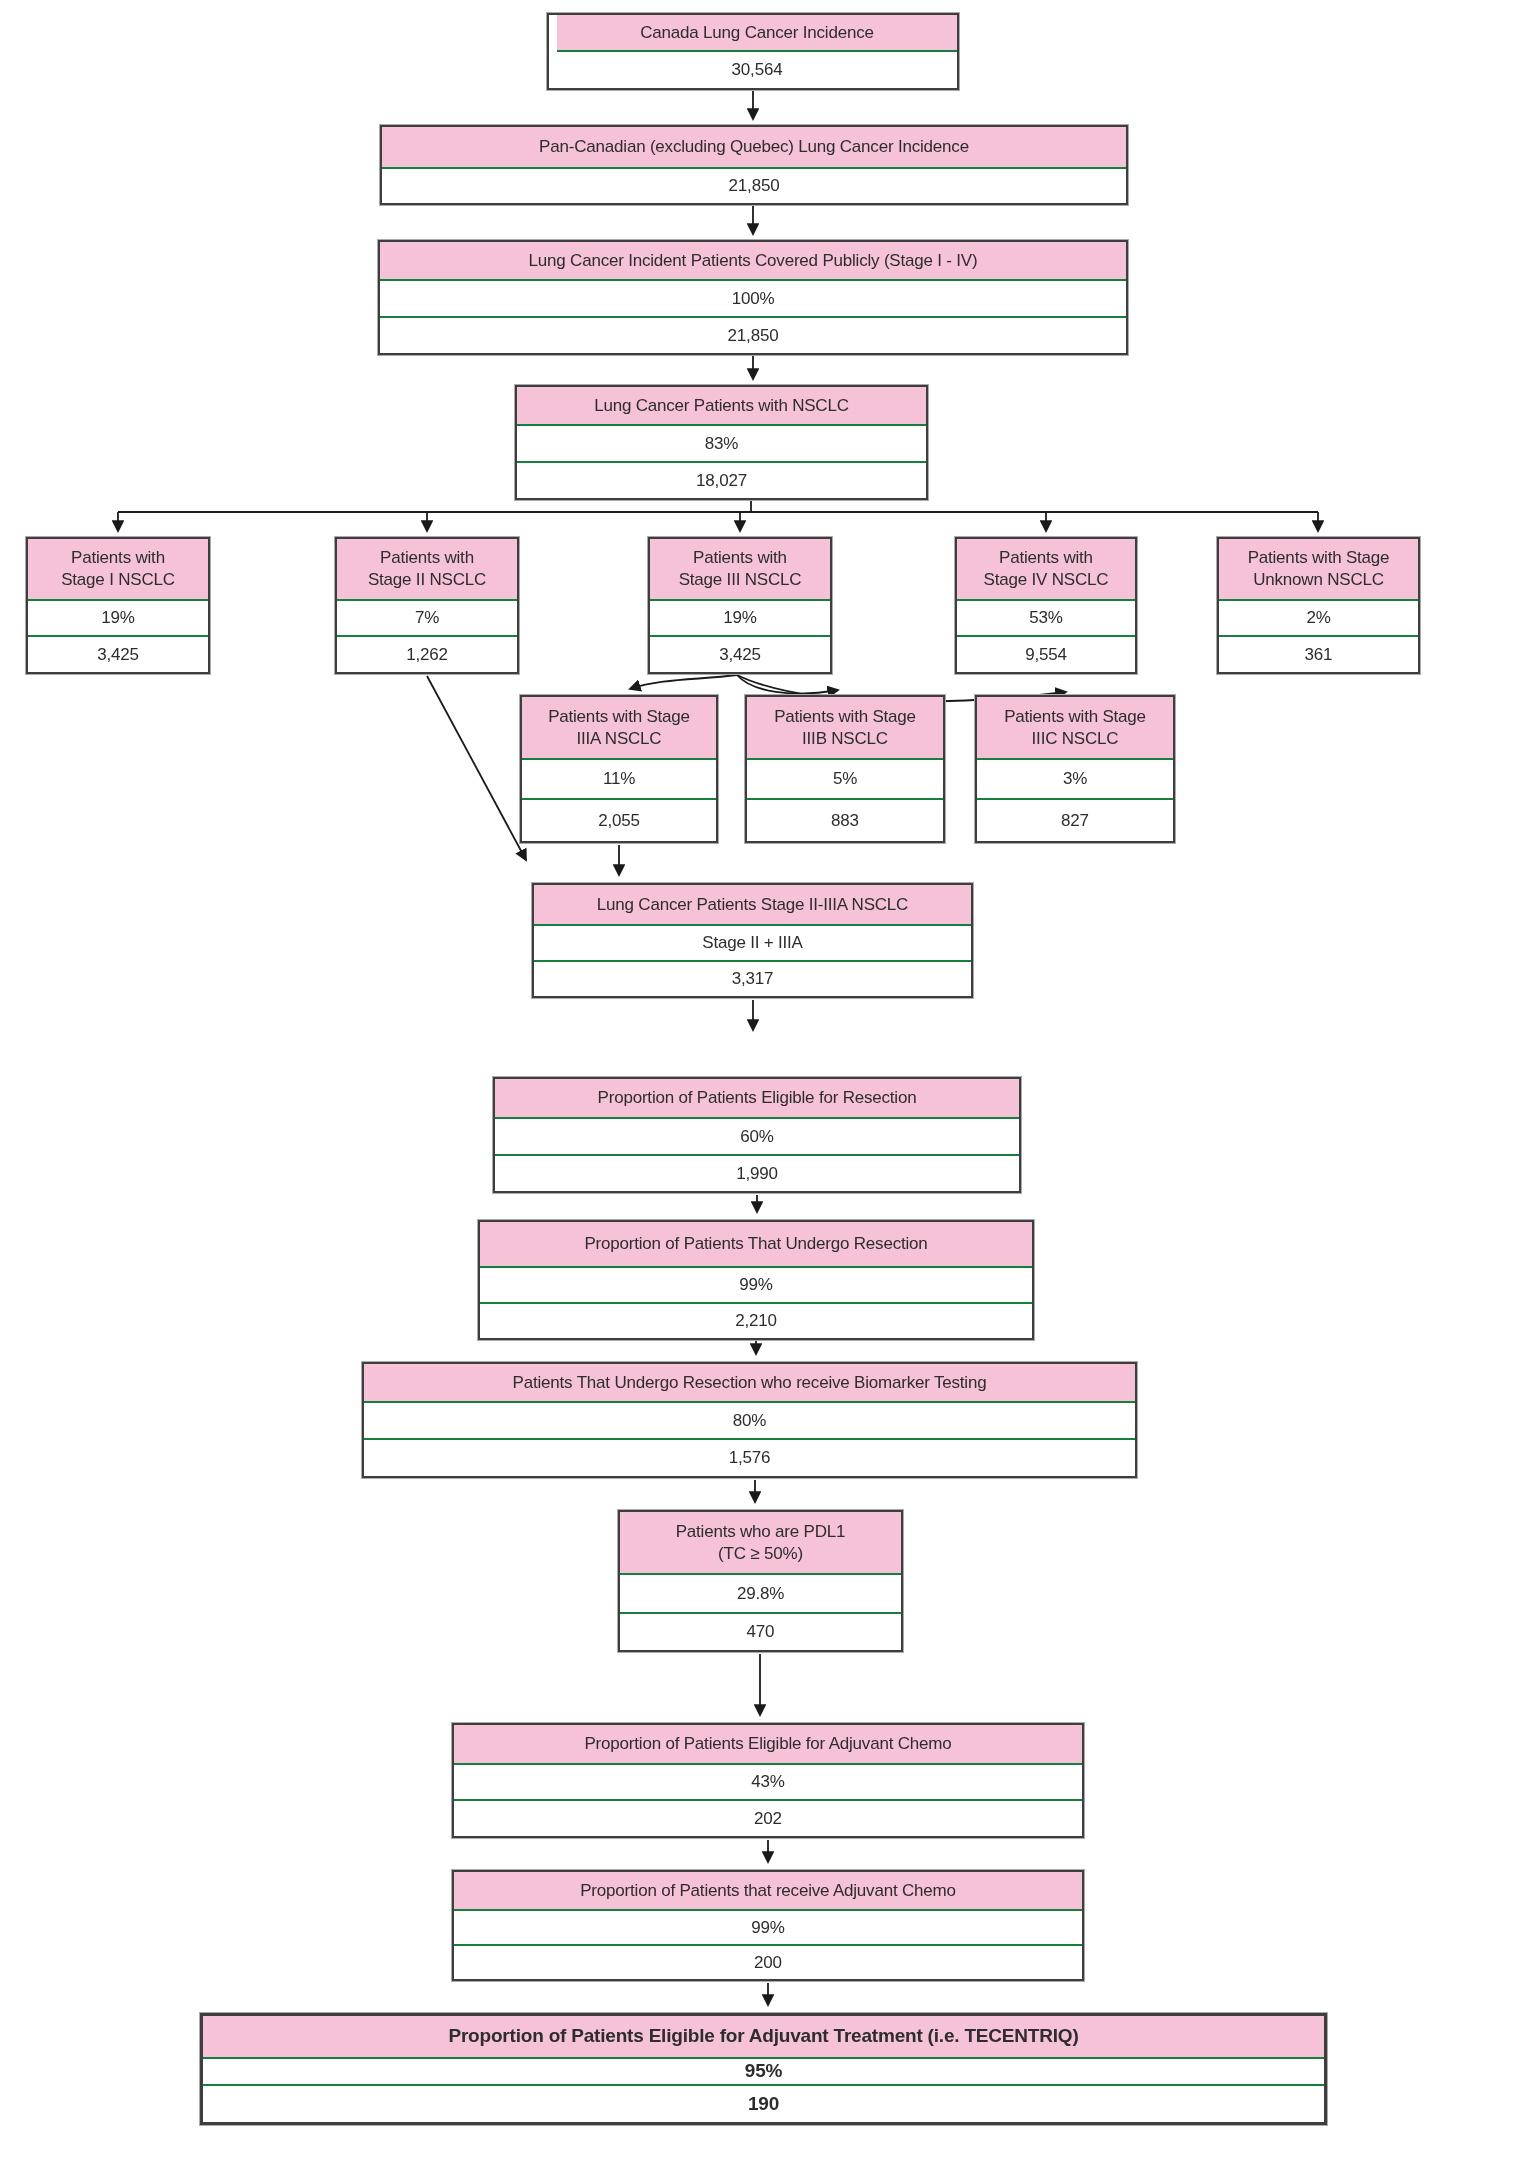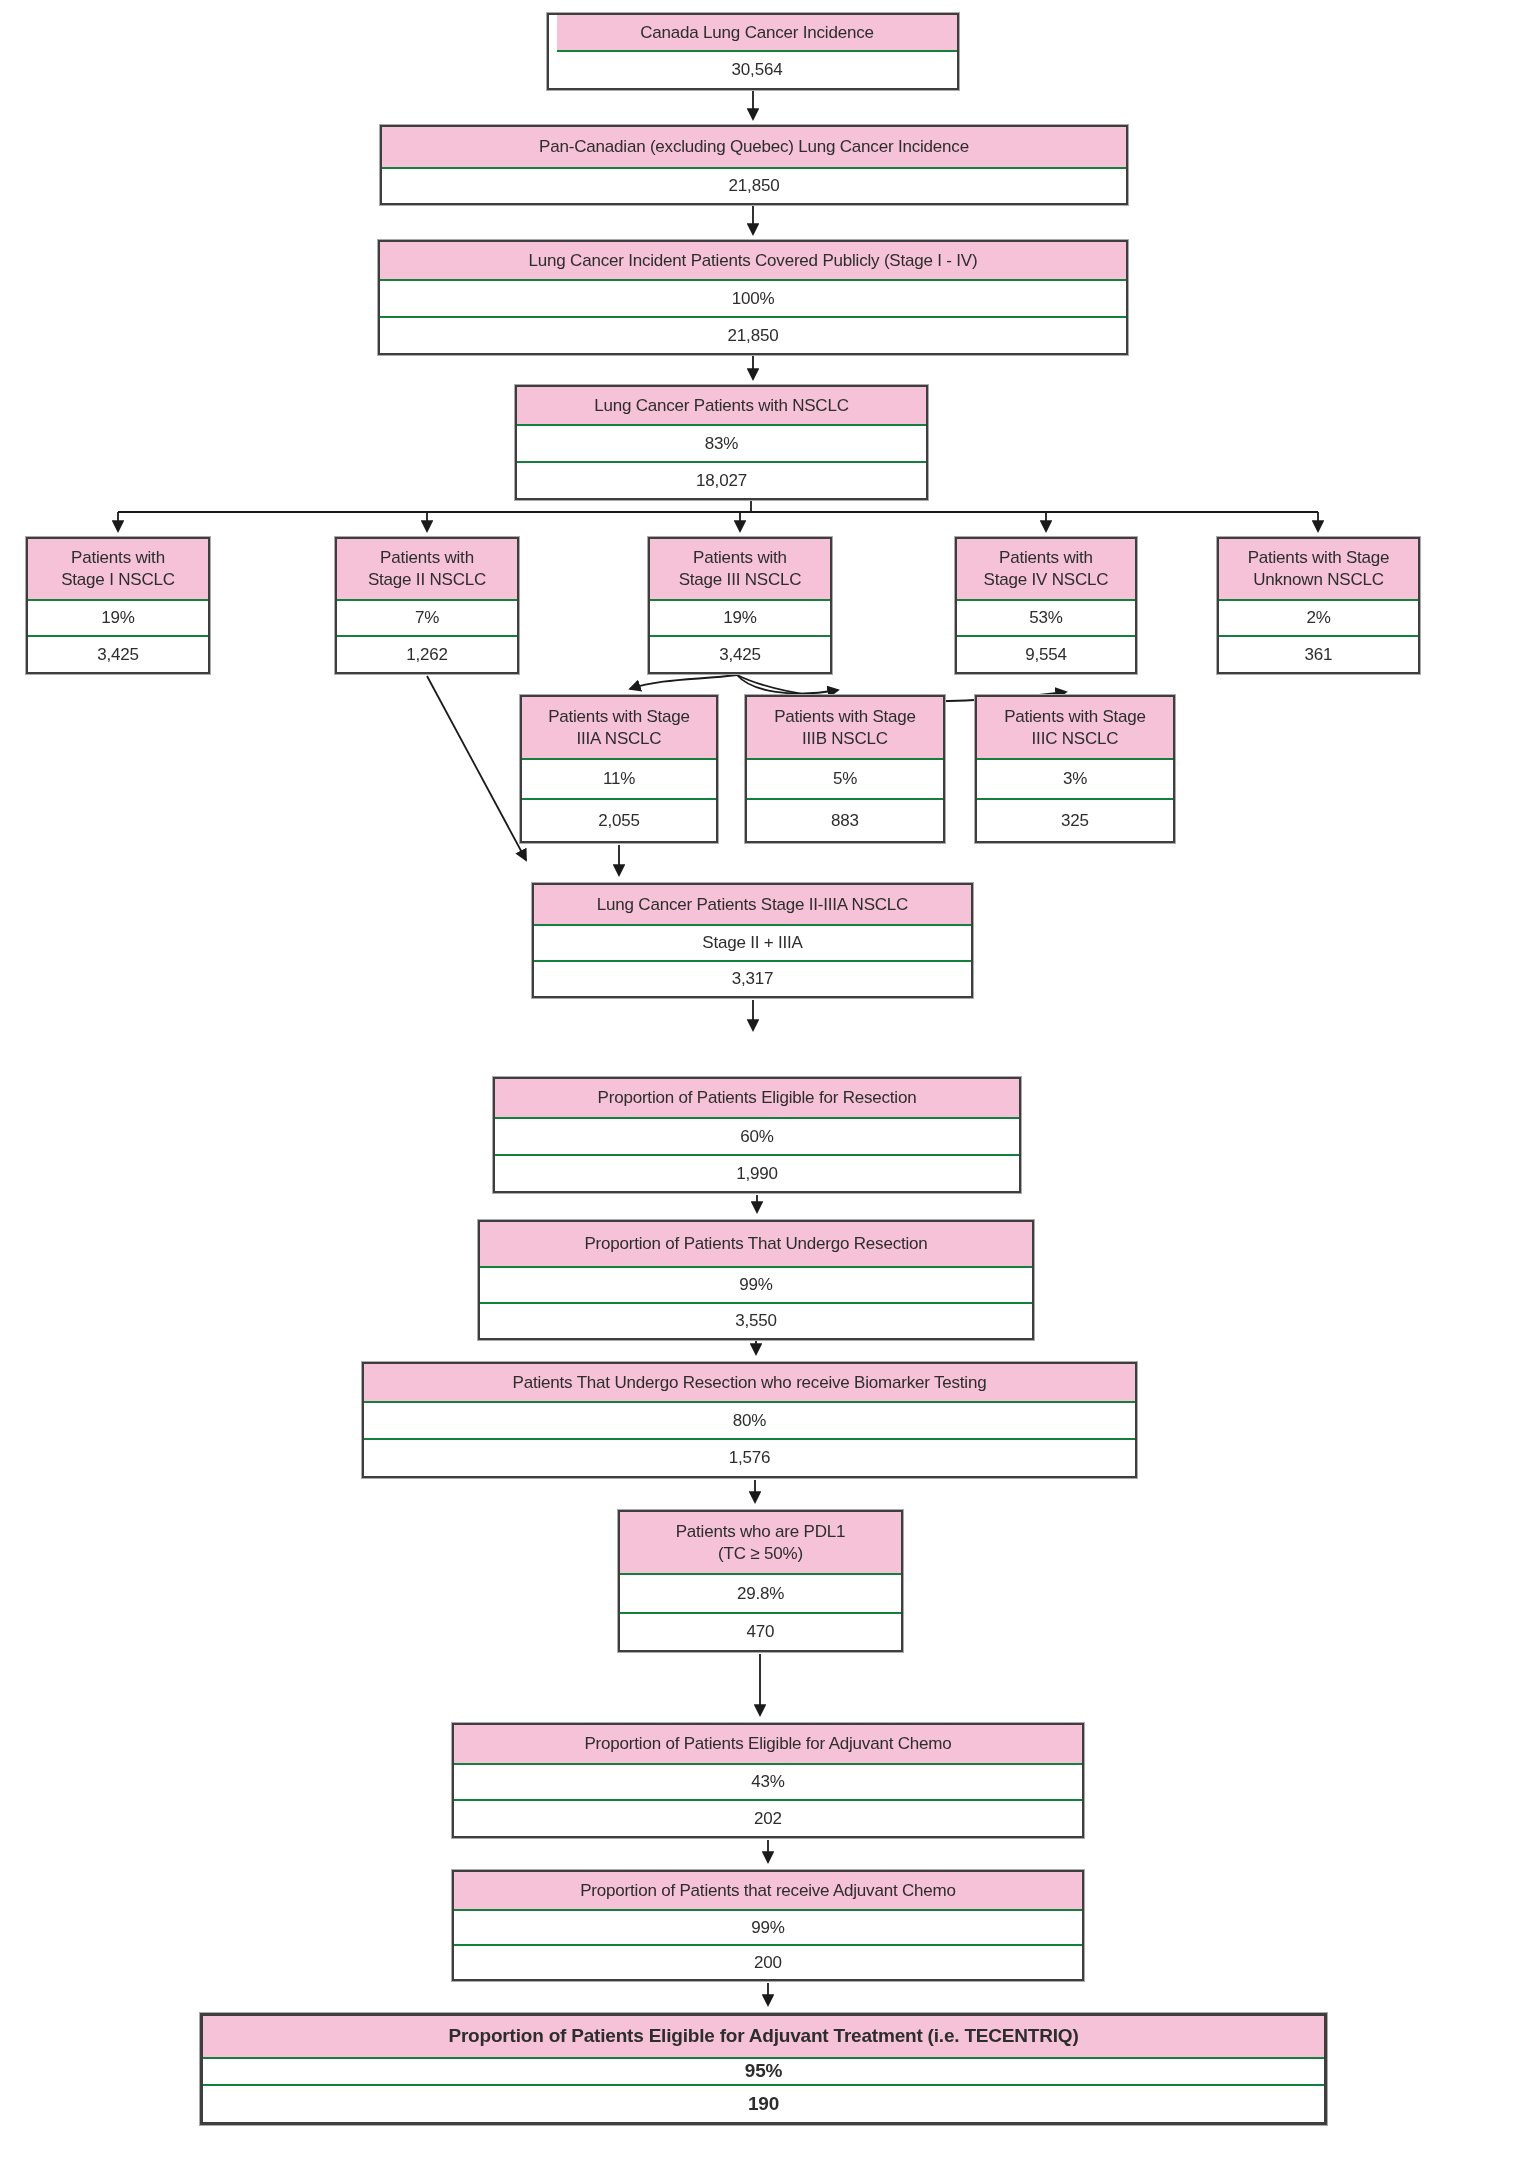--- a/index.html
+++ b/index.html
@@ -143,39 +143,39 @@
     <div class="row title" style="height:61px">Patients with Stage
 IIIB NSCLC</div>
     <div class="row" style="height:40px">5%</div>
     <div class="row" style="height:43px">883</div>
   </div>
 
   <div class="box small" style="left:975px;top:695px;width:200px;">
     <div class="row title" style="height:61px">Patients with Stage
 IIIC NSCLC</div>
     <div class="row" style="height:40px">3%</div>
-    <div class="row" style="height:43px">325</div>
+    <div class="row" style="height:43px">827</div>
   </div>
 
   <div class="box" style="left:532px;top:883px;width:441px;">
     <div class="row title" style="height:39px">Lung Cancer Patients Stage II-IIIA NSCLC</div>
     <div class="row" style="height:36px">Stage II + IIIA</div>
     <div class="row" style="height:36px">3,317</div>
   </div>
 
   <div class="box" style="left:493px;top:1077px;width:528px;">
     <div class="row title" style="height:38px">Proportion of Patients Eligible for Resection</div>
     <div class="row" style="height:37px">60%</div>
     <div class="row" style="height:37px">1,990</div>
   </div>
 
   <div class="box" style="left:478px;top:1220px;width:556px;">
     <div class="row title" style="height:44px">Proportion of Patients That Undergo Resection</div>
     <div class="row" style="height:36px">99%</div>
-    <div class="row" style="height:36px">3,550</div>
+    <div class="row" style="height:36px">2,210</div>
   </div>
 
   <div class="box" style="left:362px;top:1362px;width:775px;">
     <div class="row title" style="height:37px">Patients That Undergo Resection who receive Biomarker Testing</div>
     <div class="row" style="height:37px">80%</div>
     <div class="row" style="height:38px">1,576</div>
   </div>
 
   <div class="box" style="left:618px;top:1510px;width:285px;">
     <div class="row title" style="height:61px">Patients who are PDL1

